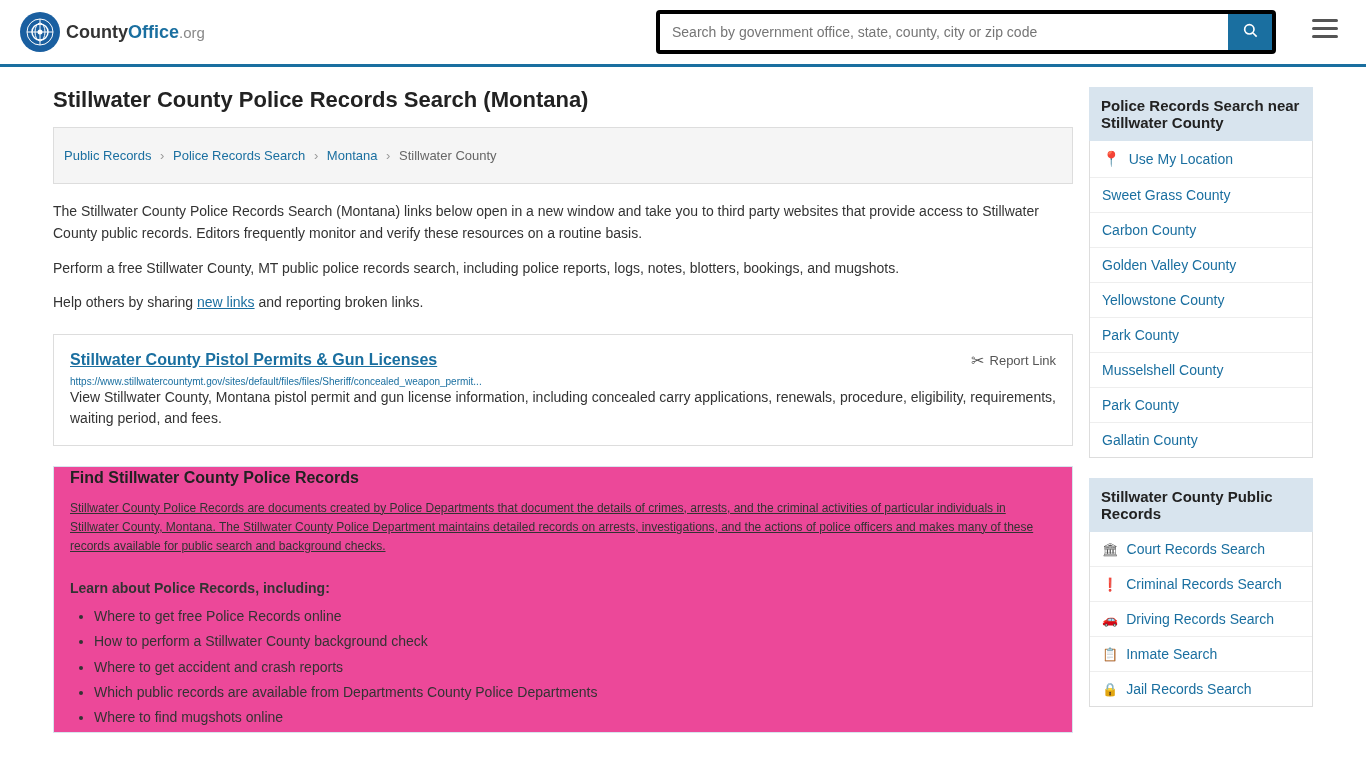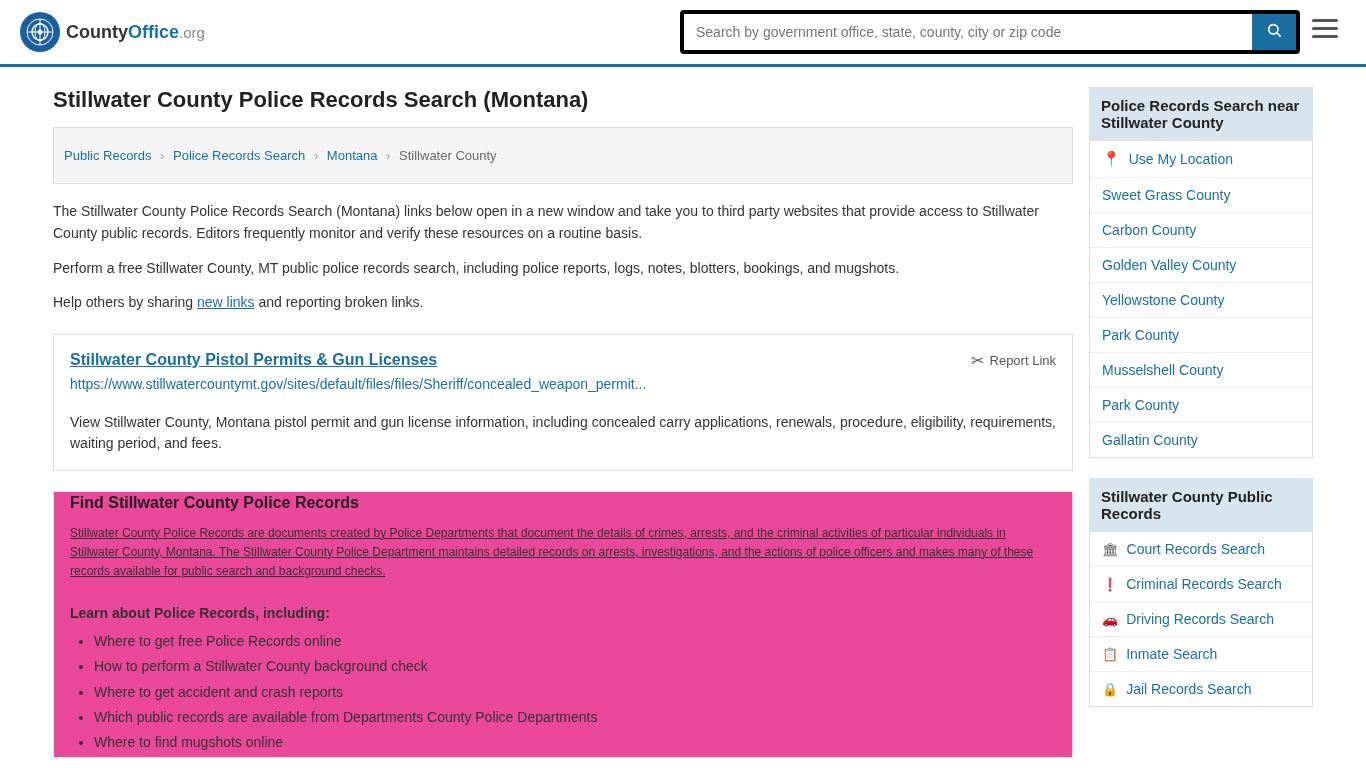--- a/index.html
+++ b/index.html
@@ -5,21 +5,21 @@
     * { box-sizing: border-box; margin: 0; padding: 0; }
     body { font-family: Arial, sans-serif; font-size: 14px; color: #333; background: #fff; }
 
     
     .header {
       background: #fff;
       border-bottom: 3px solid #1a6fa0;
       padding: 10px 20px;
       display: flex;
       align-items: center;
-      gap: 4px;
+      gap: 28px;
     }
     .logo-area {
       display: flex;
       align-items: center;
       gap: 6px;
       text-decoration: none;
     }
     .logo-circle {
       width: 40px;
       height: 40px;
@@ -148,22 +148,22 @@
       align-items: center;
       gap: 5px;
       font-size: 13px;
       color: #555;
       cursor: pointer;
       white-space: nowrap;
     }
     .report-link .icon { font-size: 16px; }
     .link-url {
       color: #1a6fa0;
-      font-size: 14px;
-      margin-bottom: 20px;
+      font-size: 10px;
+      margin-bottom: 0;
       word-break: break-all;
     }
     .link-card p {
       font-size: 14px;
       line-height: 1.5;
     }
 
     
     .find-section {
       background: #ec4899;

